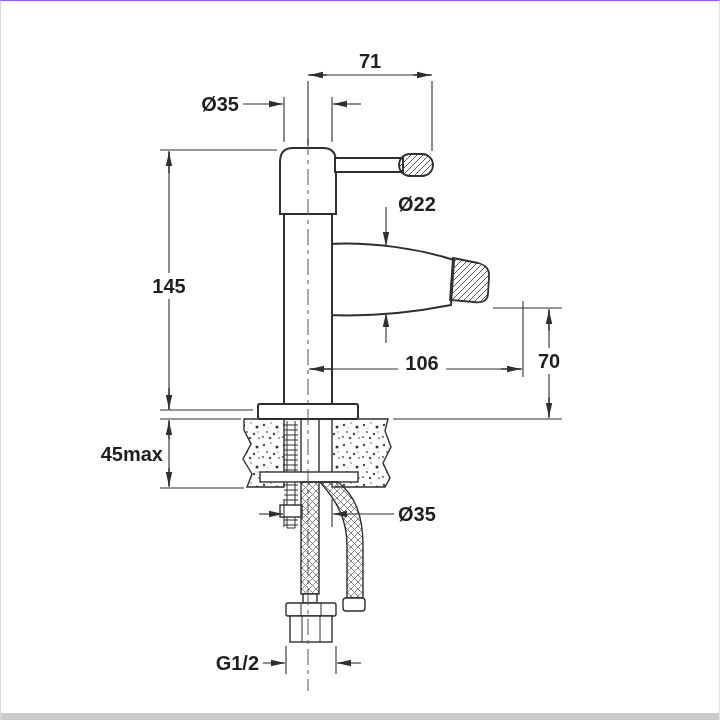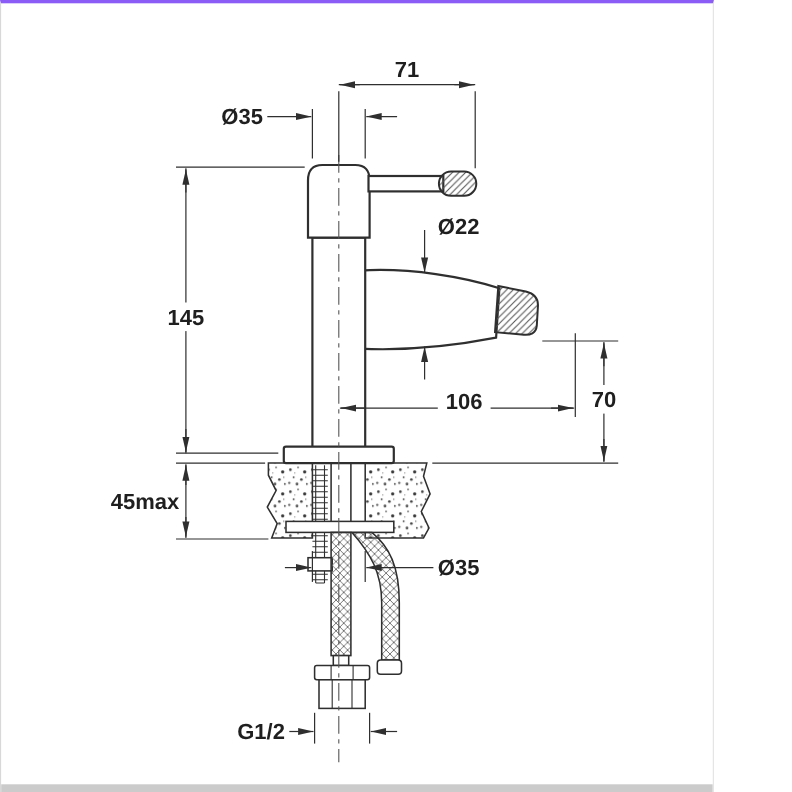--- a/index.html
+++ b/index.html
@@ -1,21 +1,21 @@
 <!DOCTYPE html>
 <html><head>
 <meta charset="utf-8">
 <style>
   html,body{margin:0;padding:0;background:#fff;}
   .frame{
     position:relative;
-    width:649px;height:720px;
+    width:720px;height:720px;
     box-sizing:border-box;
     background:#fff;
-    border-top:3px solid #8b5cf6;
+    border-top:1px solid #8b5cf6;
     border-left:1px solid #d8d8d8;
     border-right:1px solid #e2e2e2;
     overflow:hidden;
   }
   .bottom-bar{
     position:absolute;left:0;bottom:0;width:100%;height:7px;
     background:#cbcbcb;
   }
   svg{display:block;}
   

